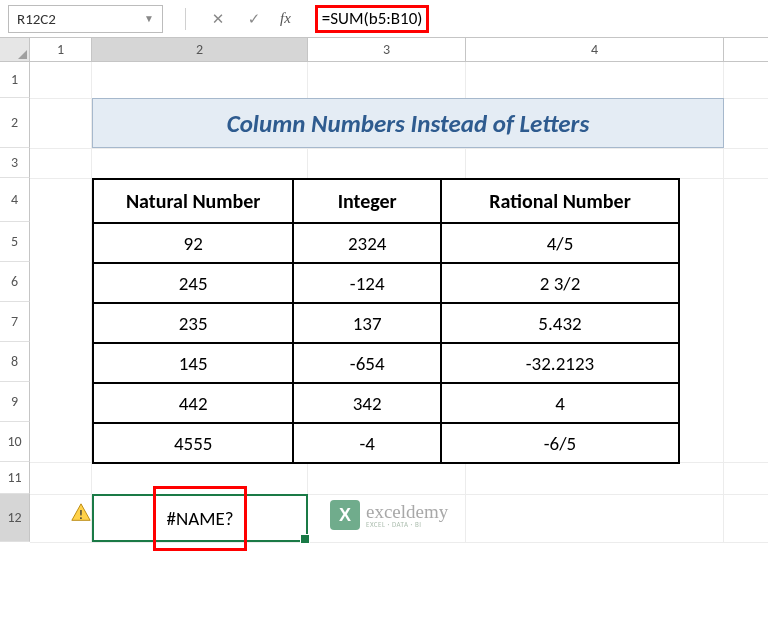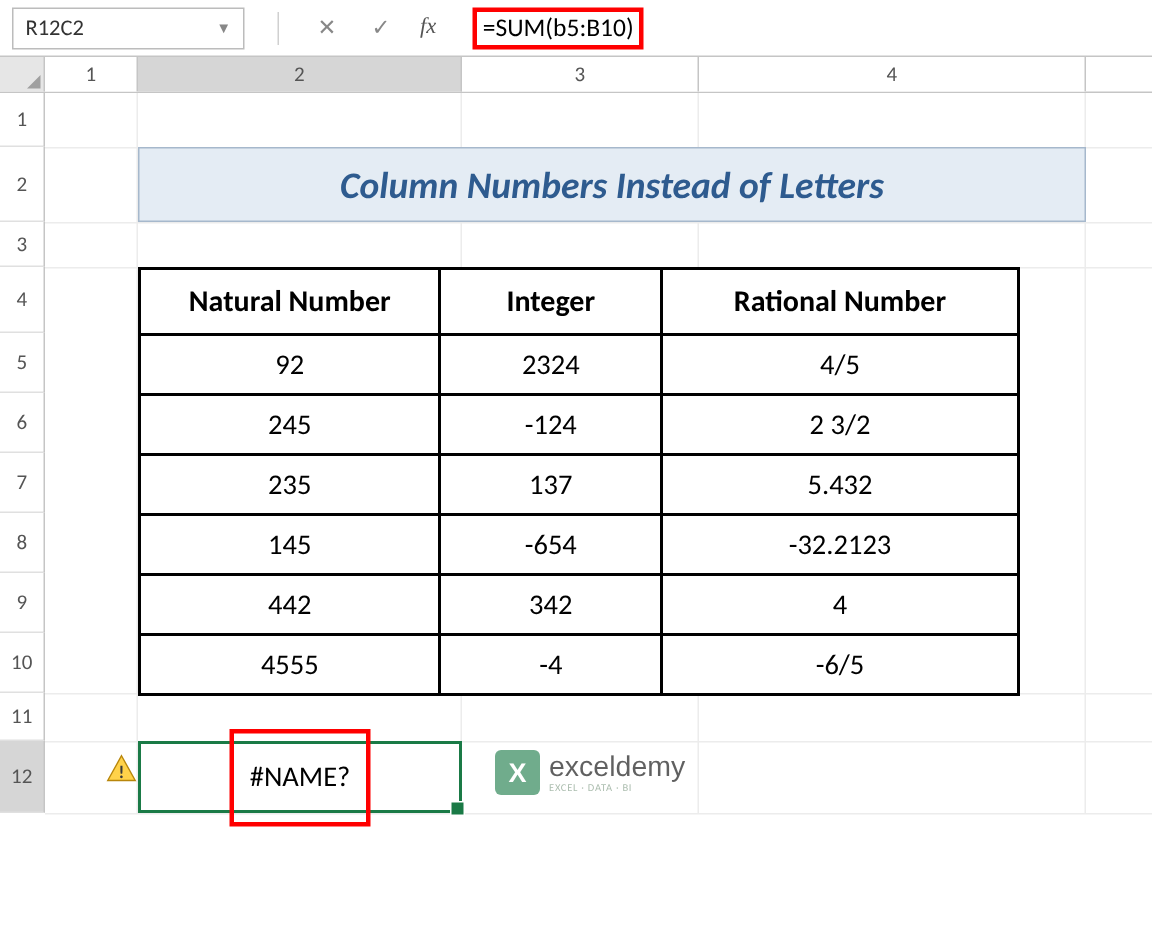--- a/index.html
+++ b/index.html
@@ -250,21 +250,21 @@
     border-radius: 4px;
     display: flex;
     align-items: center;
     justify-content: center;
     color: #fff;
     font-weight: bold;
     font-size: 18px;
     font-family: Arial, sans-serif;
   }
   .wm-text { display: flex; flex-direction: column; line-height: 1; }
-  .wm-main { font-size: 19px; color: #000000; font-family: Liberation Sans, sans-serif; }
+  .wm-main { font-size: 19px; color: #737373; font-family: Liberation Serif, serif; }
   .wm-sub { font-size: 7px; letter-spacing: 0.5px; color: #7a967f; }
   .rowline { position:absolute; left:0; right:0; height:1px; background:#ececec; }
 </style>
 </head>
 <body>
 
 <div class="formula-bar">
   <div class="name-box">
     <span>R12C2</span>
     <span class="chev">▼</span>

